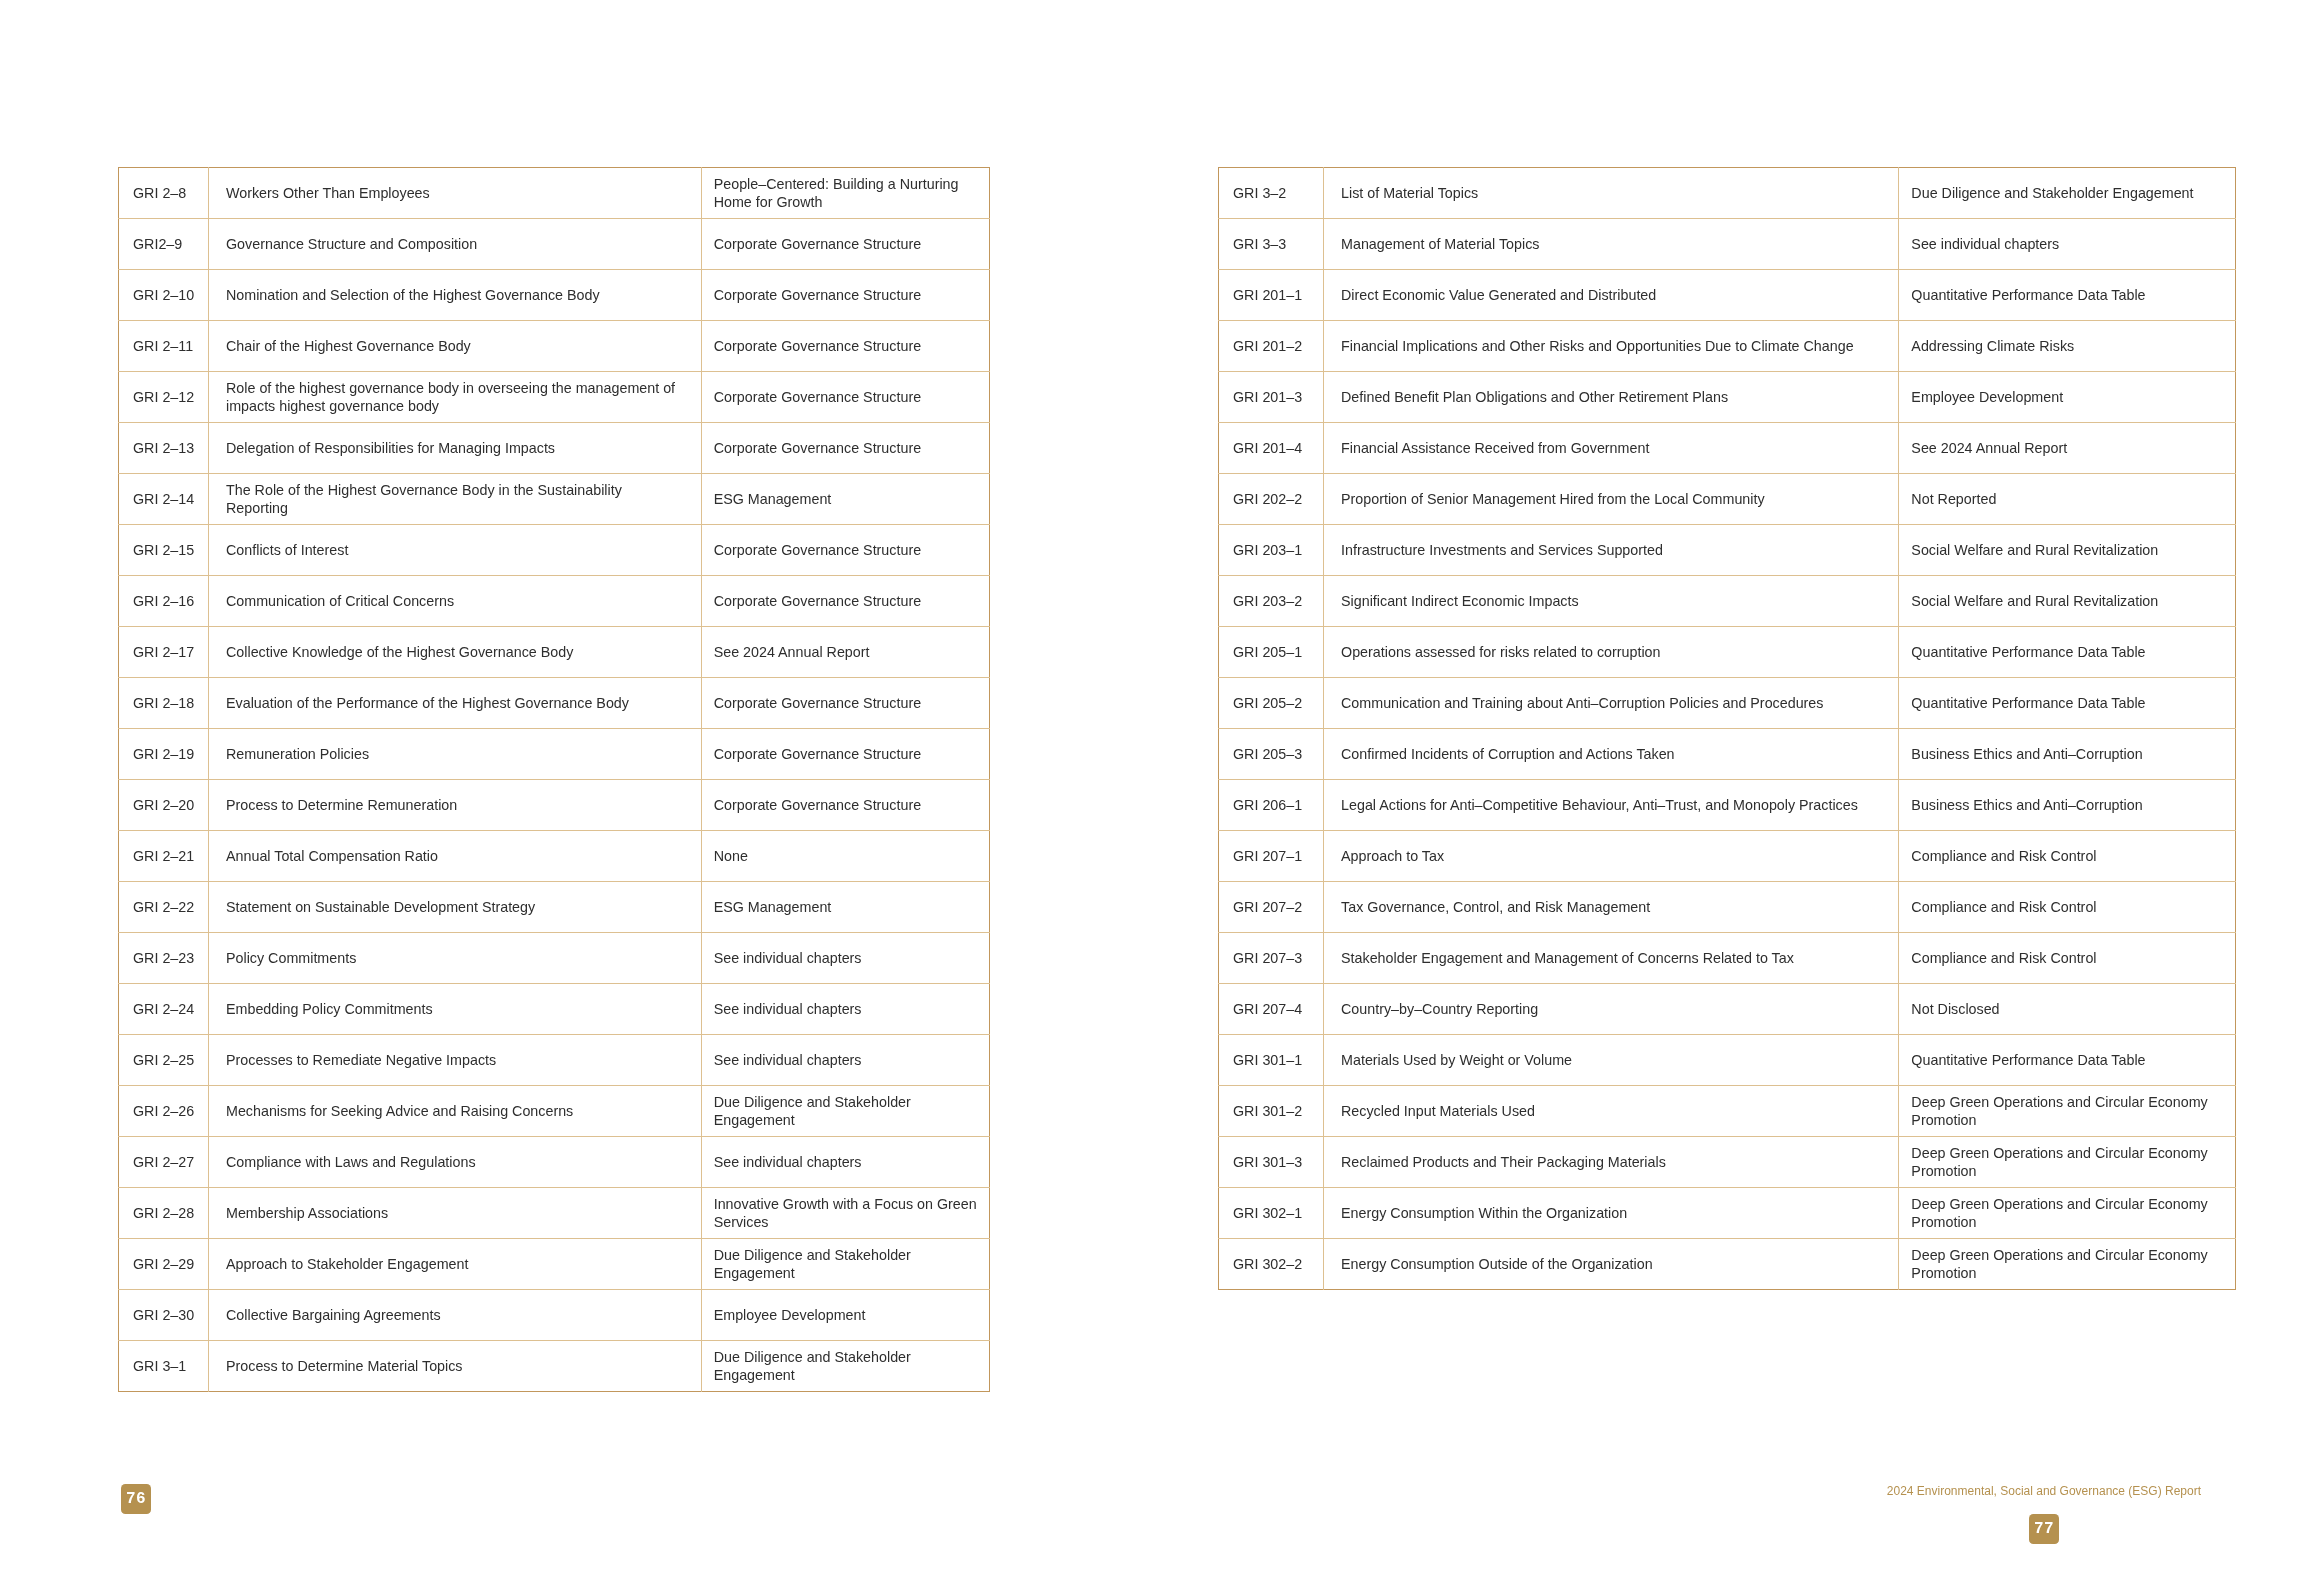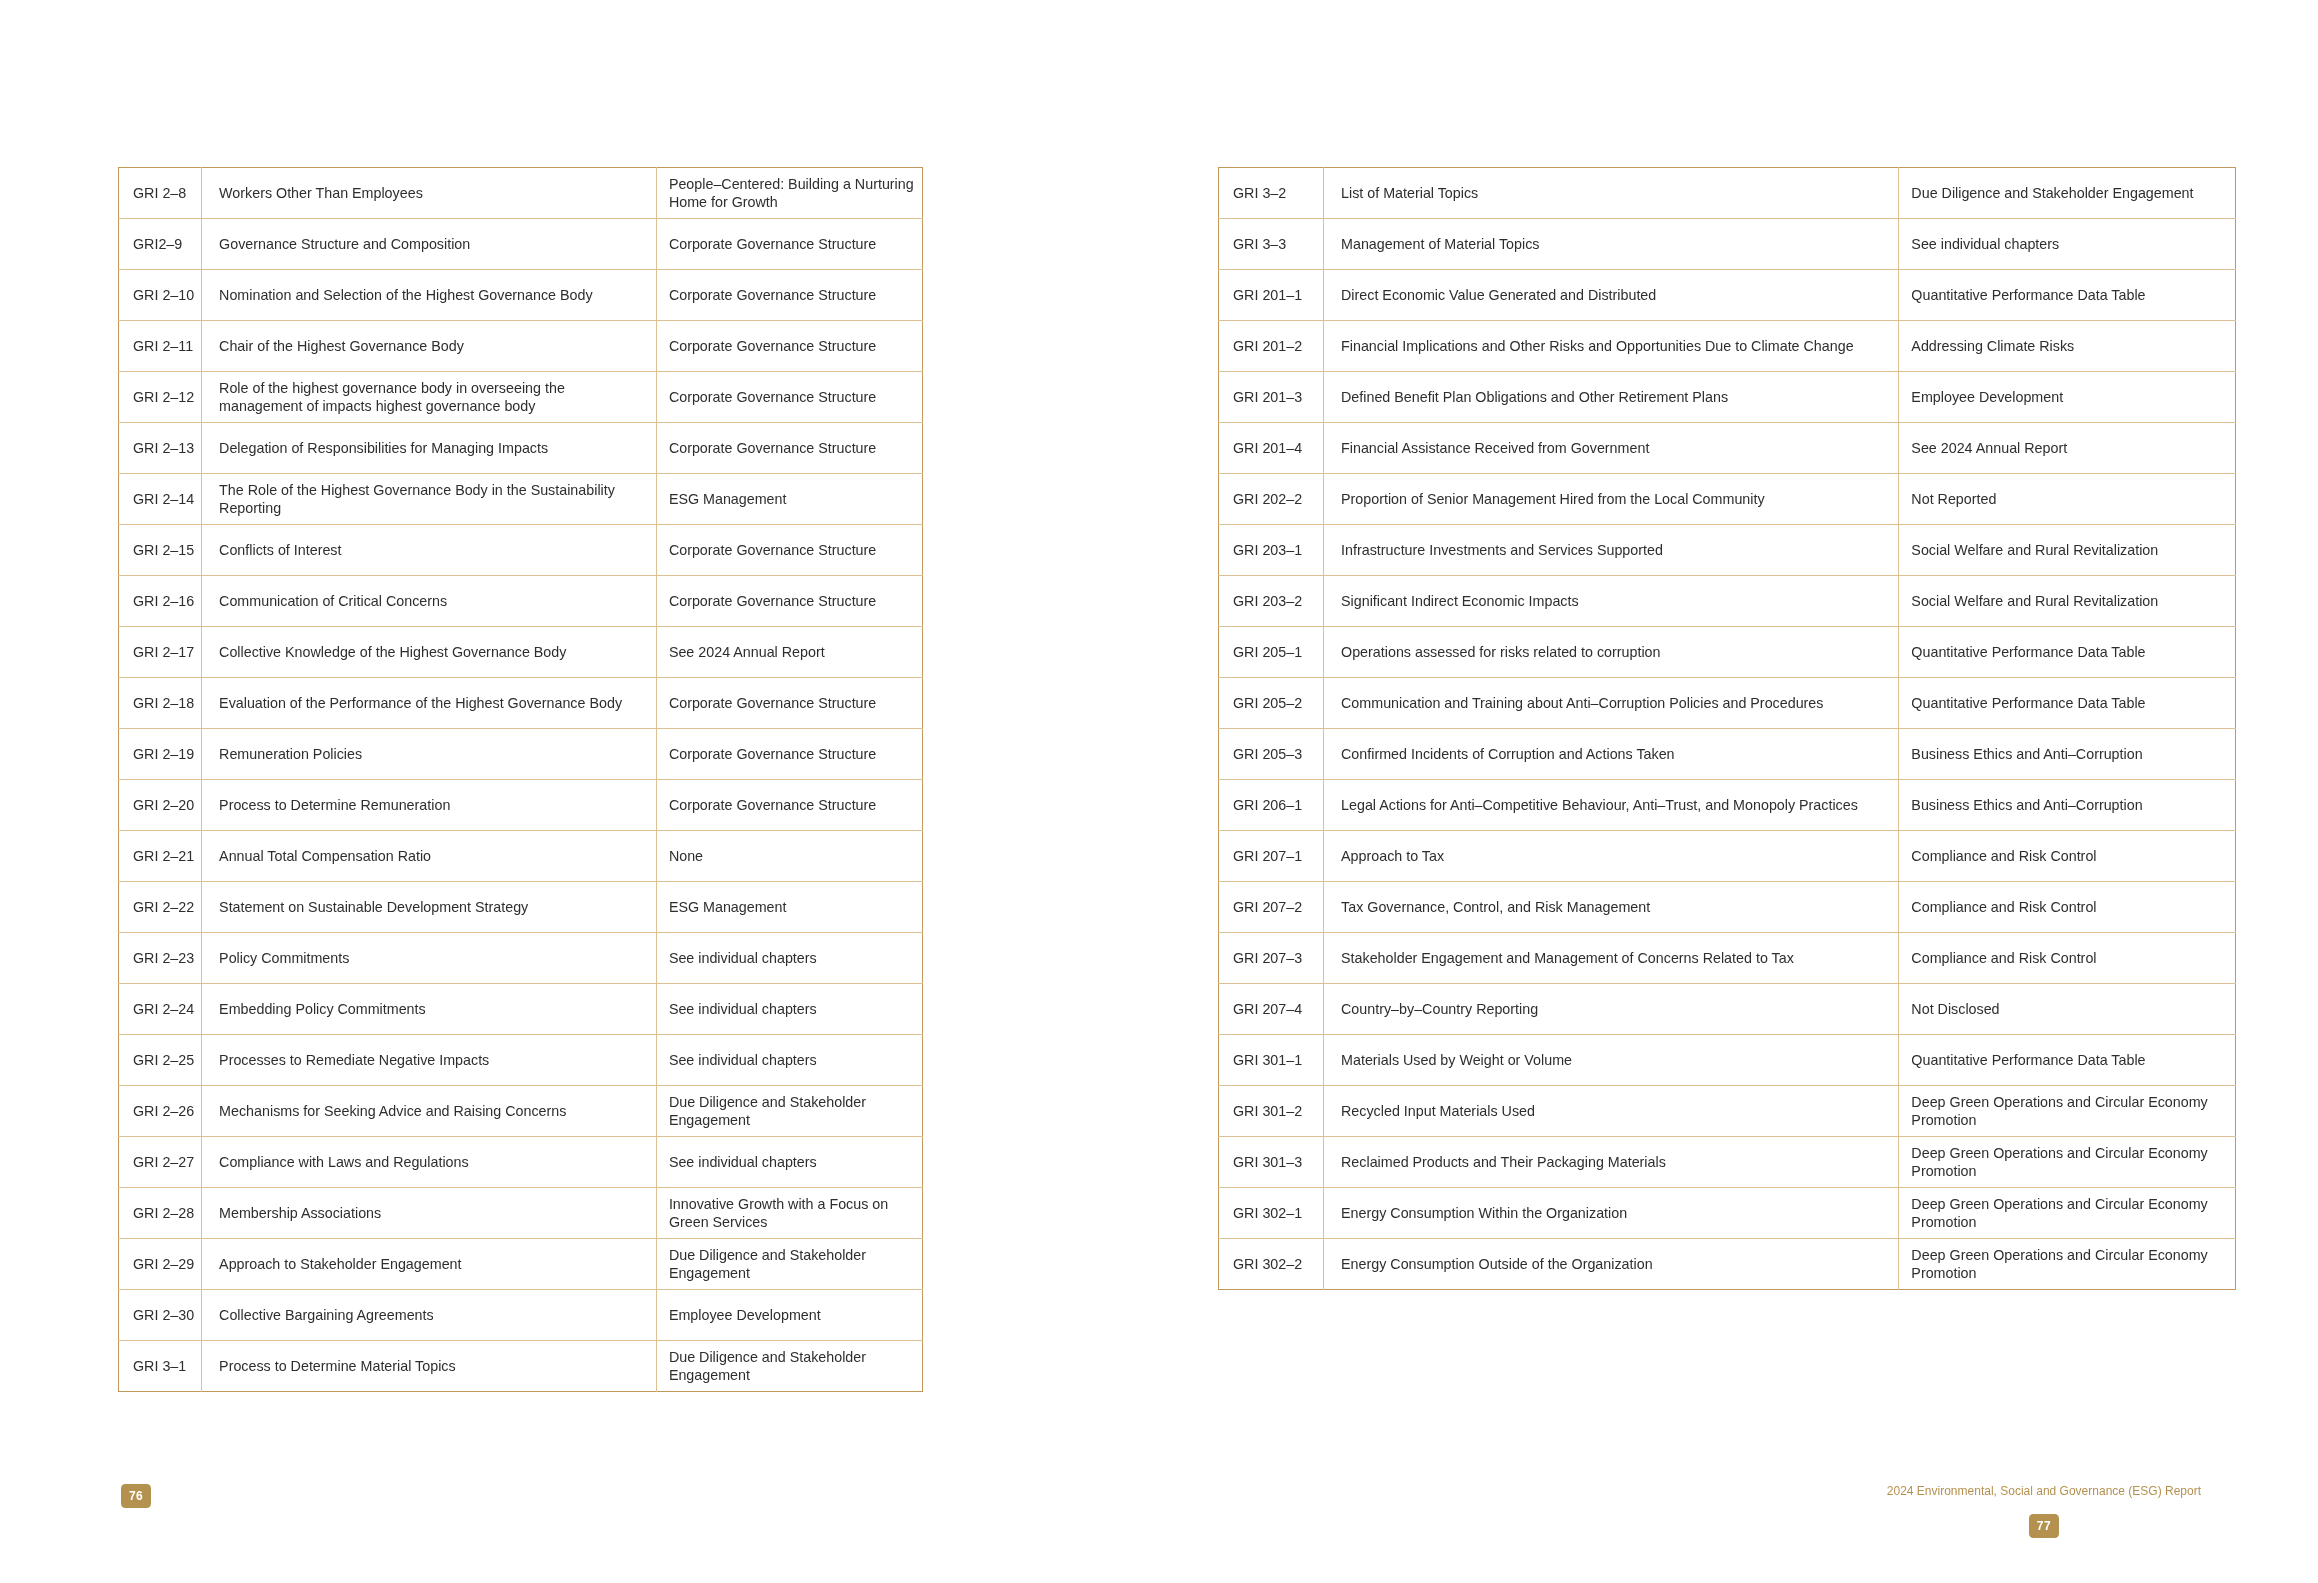--- a/index.html
+++ b/index.html
@@ -14,21 +14,21 @@
   .sheet{
     position:relative;
     width:2319px;
     height:1583px;
     background:var(--page-bg,#ffffff);
   }
   .gri-table{
     position:absolute;
     top:167px;
   }
-  .gri-table.left{ left:118px; width:805px; }
+  .gri-table.left{ left:118px; width:872px; }
   .gri-table.right{ left:1218px; width:1018px; }
   table.gri{
     width:100%;
     border-collapse:collapse;
     table-layout:fixed;
     border:1.7px solid var(--border-outer,#c2975c);
   }
   table.gri col.c-code{ width:10.3%; }
   table.gri col.c-desc{ width:56.6%; }
   table.gri col.c-ref{ width:33.1%; }
@@ -58,27 +58,28 @@
     align-items:center;
     gap:15.5px;
   }
   .footer.f-left{ left:121px; }
   .footer.f-right{ right:118px;flex-direction:column; }
   .page-badge{
     display:inline-flex;
     align-items:center;
     justify-content:center;
     min-width:30px;
-    height:24px;
+    height:30px;
     border-radius:4.3px;
     background:var(--badge-bg,#b5914f);
     color:#ffffff;
-    font-size:12px;
+    font-size:16px;
     font-weight:bold;
     letter-spacing:0.4px;
+    font-family:Liberation Mono, monospace;
   }
   .footer-title{
     color:var(--footer-text,#b5914f);
     font-size:12px;
     white-space:nowrap;
   }
 </style>
 </head>
 <body>
 

